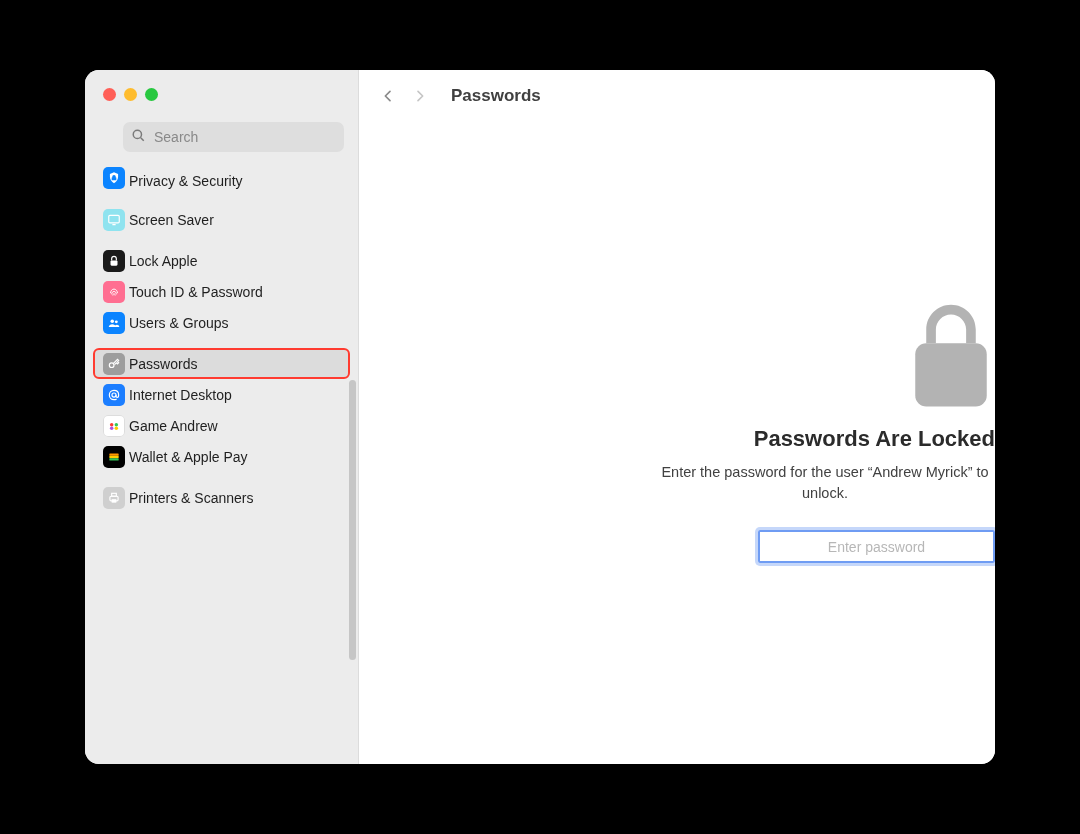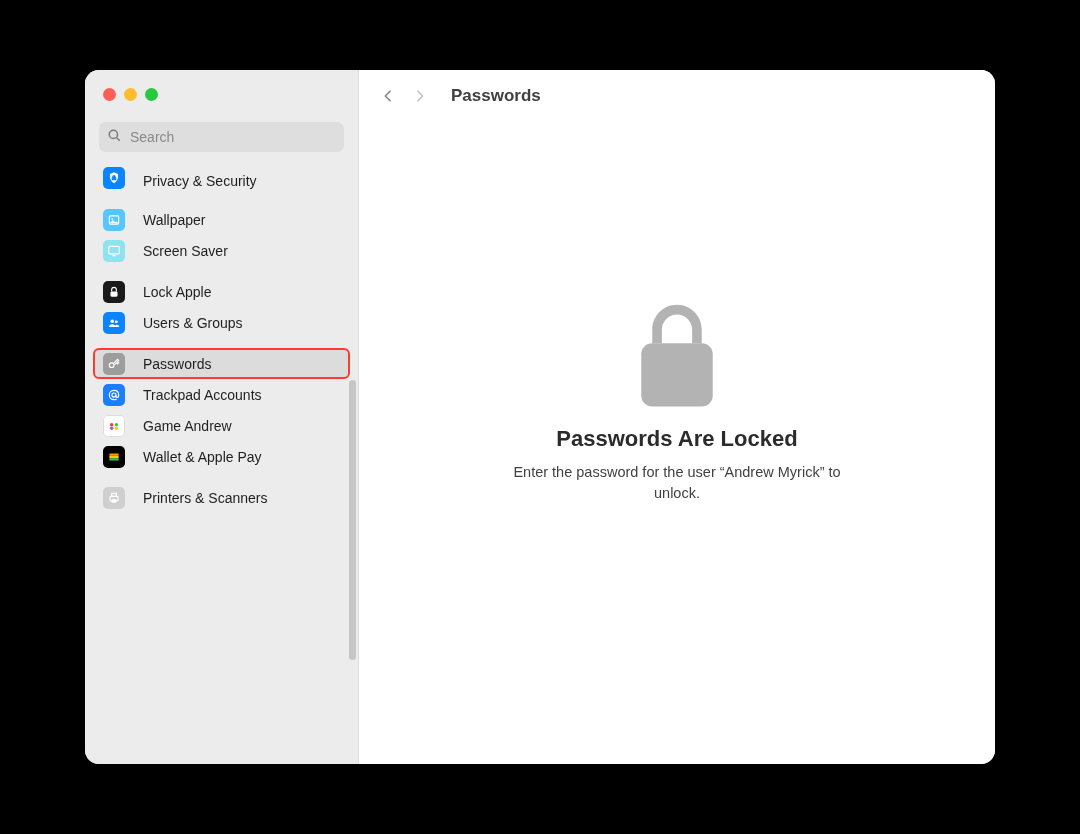--- a/index.html
+++ b/index.html
@@ -46,20 +46,21 @@
   .tl.green  { background:#28c840; }
   .search-wrap { padding: 8px 14px 8px 14px; }
   .search {
     display: flex;
     align-items: center;
     background: #dedede;
     border-radius: 7px;
     height: 30px;
     padding: 0 8px;
     gap: 6px;
+    margin-left: 24px;
   }
   .search input {
     border: none; outline: none; background: transparent;
     font-size: 14px; color: #333; width: 100%;
   }
   .search input::placeholder { color:#898989; }
   .sidebar-scroll {
     flex: 1;
     overflow: hidden;
     padding: 0 8px 0 8px;
@@ -69,21 +70,21 @@
     position: absolute;
     right: 2px;
     top: 310px;
     width: 7px;
     height: 280px;
     background: #c6c6c6;
     border-radius: 4px;
   }
   .group { padding-top: 10px; }
   .row {
-    display: flex; align-items: center; gap: 18px;
+    display: flex; align-items: center; gap: 4px;
     height: 31px; padding: 0 8px;
     border-radius: 6px;
     font-size: 14px;
     color: #1f1f1f;
     border: 2px solid transparent;
   }
   .row.selected {
     background: #dcdcdc;
     border: 2px solid #ff3b30;
   }
@@ -134,21 +135,21 @@
   .nav-btn { width: 22px; height: 22px; display:flex; align-items:center; justify-content:center; }
   .nav-btn svg { width: 16px; height: 16px; }
   .nav-back svg path { stroke:#8b8b8b; }
   .nav-fwd  svg path { stroke:#c6c6c6; }
   .title { font-size: 17px; font-weight: 700; color:#404040; margin-left:10px; }
 
   .center {
     flex: 1;
     display: flex;
     flex-direction: column;
-    align-items: center;
+    align-items: flex-end;
     justify-content: flex-start;
     padding-top: 180px;
   }
   .big-lock { color:#b3b3b3; margin-bottom: 14px; }
   .big-lock svg { width: 88px; height: 110px; display:block; }
   .locked-title { font-size: 22px; font-weight: 700; color:#2b2b2b; margin-bottom: 10px; }
   .locked-sub { font-size: 14.5px; color:#414141; text-align:center; line-height:1.45; max-width: 340px; margin-bottom: 26px; }
   .pwd-wrap {
     width: 237px;
     height: 33px;
@@ -194,48 +195,48 @@
               <svg viewBox="0 0 24 24" fill="currentColor">
                 <path d="M12 2l7 3v5c0 5-3 9-7 11-4-2-7-6-7-11V5l7-3z" fill="#fff"></path>
                 <path d="M12 7a3 3 0 013 3v1h1v5H8v-5h1v-1a3 3 0 013-3z" fill="#0b84ff"></path>
               </svg>
             </div>
             <span class="label">Privacy &amp; Security</span>
           </div>
         </div>
         <div class="group">
           <div class="row">
-            <div class="ico c-sky">
-              <svg viewBox="0 0 24 24" fill="#fff">
-                <rect x="4" y="5" width="16" height="14" rx="2" fill="none" stroke="#fff" stroke-width="2"></rect>
-                <circle cx="9" cy="10" r="1.5"></circle>
-                <path d="M5 17l5-5 4 4 2-2 4 4"></path>
-              </svg>
-            </div>
-            <span class="label">Wallpaper</span>
-          </div>
-          <div class="row">
             <div class="ico c-teal">
               <svg viewBox="0 0 24 24" fill="#fff">
                 <rect x="3" y="4" width="18" height="13" rx="2" fill="none" stroke="#fff" stroke-width="2"></rect>
                 <rect x="9" y="19" width="6" height="2" rx="1"></rect>
               </svg>
             </div>
             <span class="label">Screen Saver</span>
           </div>
         </div>
         <div class="group">
           <div class="row">
             <div class="ico c-black">
               <svg viewBox="0 0 24 24" fill="#fff">
                 <rect x="6" y="11" width="12" height="9" rx="2"></rect>
                 <path d="M8 11V8a4 4 0 018 0v3" fill="none" stroke="#fff" stroke-width="2"></path>
               </svg>
             </div>
             <span class="label">Lock Apple</span>
+          </div>
+          <div class="row">
+            <div class="ico c-pink">
+              <svg viewBox="0 0 24 24" fill="none" stroke="#fff" stroke-width="1.6">
+                <path d="M6 14c0-4 3-7 6-7s6 3 6 7"></path>
+                <path d="M8 16c0-3 2-5 4-5s4 2 4 5"></path>
+                <path d="M10 18c0-2 1-3 2-3s2 1 2 3"></path>
+              </svg>
+            </div>
+            <span class="label">Touch ID &amp; Password</span>
           </div>
           <div class="row">
             <div class="ico c-people">
               <svg viewBox="0 0 24 24" fill="#fff">
                 <circle cx="9" cy="9" r="3"></circle>
                 <circle cx="16" cy="10" r="2.5"></circle>
                 <path d="M3 19c0-3 3-5 6-5s6 2 6 5"></path>
                 <path d="M13 19c0-2.5 2-4 4-4s4 1.5 4 4"></path>
               </svg>
             </div>
@@ -252,21 +253,21 @@
             </div>
             <span class="label">Passwords</span>
           </div>
           <div class="row">
             <div class="ico c-at">
               <svg viewBox="0 0 24 24" fill="none" stroke="#fff" stroke-width="2">
                 <circle cx="12" cy="12" r="3.5"></circle>
                 <path d="M15.5 12v1.5c0 1.5 1 2.5 2.3 2.5 1.5 0 2.2-1.5 2.2-4 0-5-3.5-8-8-8-4.7 0-8 3.5-8 8s3.3 8 8 8c1.8 0 3.3-.5 4.5-1.3"></path>
               </svg>
             </div>
-            <span class="label">Trackpad Accounts</span>
+            <span class="label">Internet Desktop</span>
           </div>
           <div class="row">
             <div class="ico c-white">
               <svg viewBox="0 0 24 24">
                 <circle cx="8" cy="10" r="3" fill="#ff3b30"></circle>
                 <circle cx="16" cy="10" r="3" fill="#34c759"></circle>
                 <circle cx="8" cy="16" r="3" fill="#af52de"></circle>
                 <circle cx="16" cy="16" r="3" fill="#ffcc00"></circle>
               </svg>
             </div>
@@ -316,15 +317,18 @@
 
     <div class="center">
       <div class="big-lock">
         <svg viewBox="0 0 64 80" fill="currentColor">
           <path d="M32 2c-10 0-18 8-18 18v10h7V20c0-6 5-11 11-11s11 5 11 11v10h7V20C50 10 42 2 32 2z"></path>
           <rect x="6" y="30" width="52" height="46" rx="8"></rect>
         </svg>
       </div>
       <div class="locked-title">Passwords Are Locked</div>
       <div class="locked-sub">Enter the password for the user “Andrew Myrick” to unlock.</div>
+      <div class="pwd-wrap">
+        <input type="password" placeholder="Enter password" style="">
+      </div>
     </div>
   </div>
 </div>
 
 </body></html>

